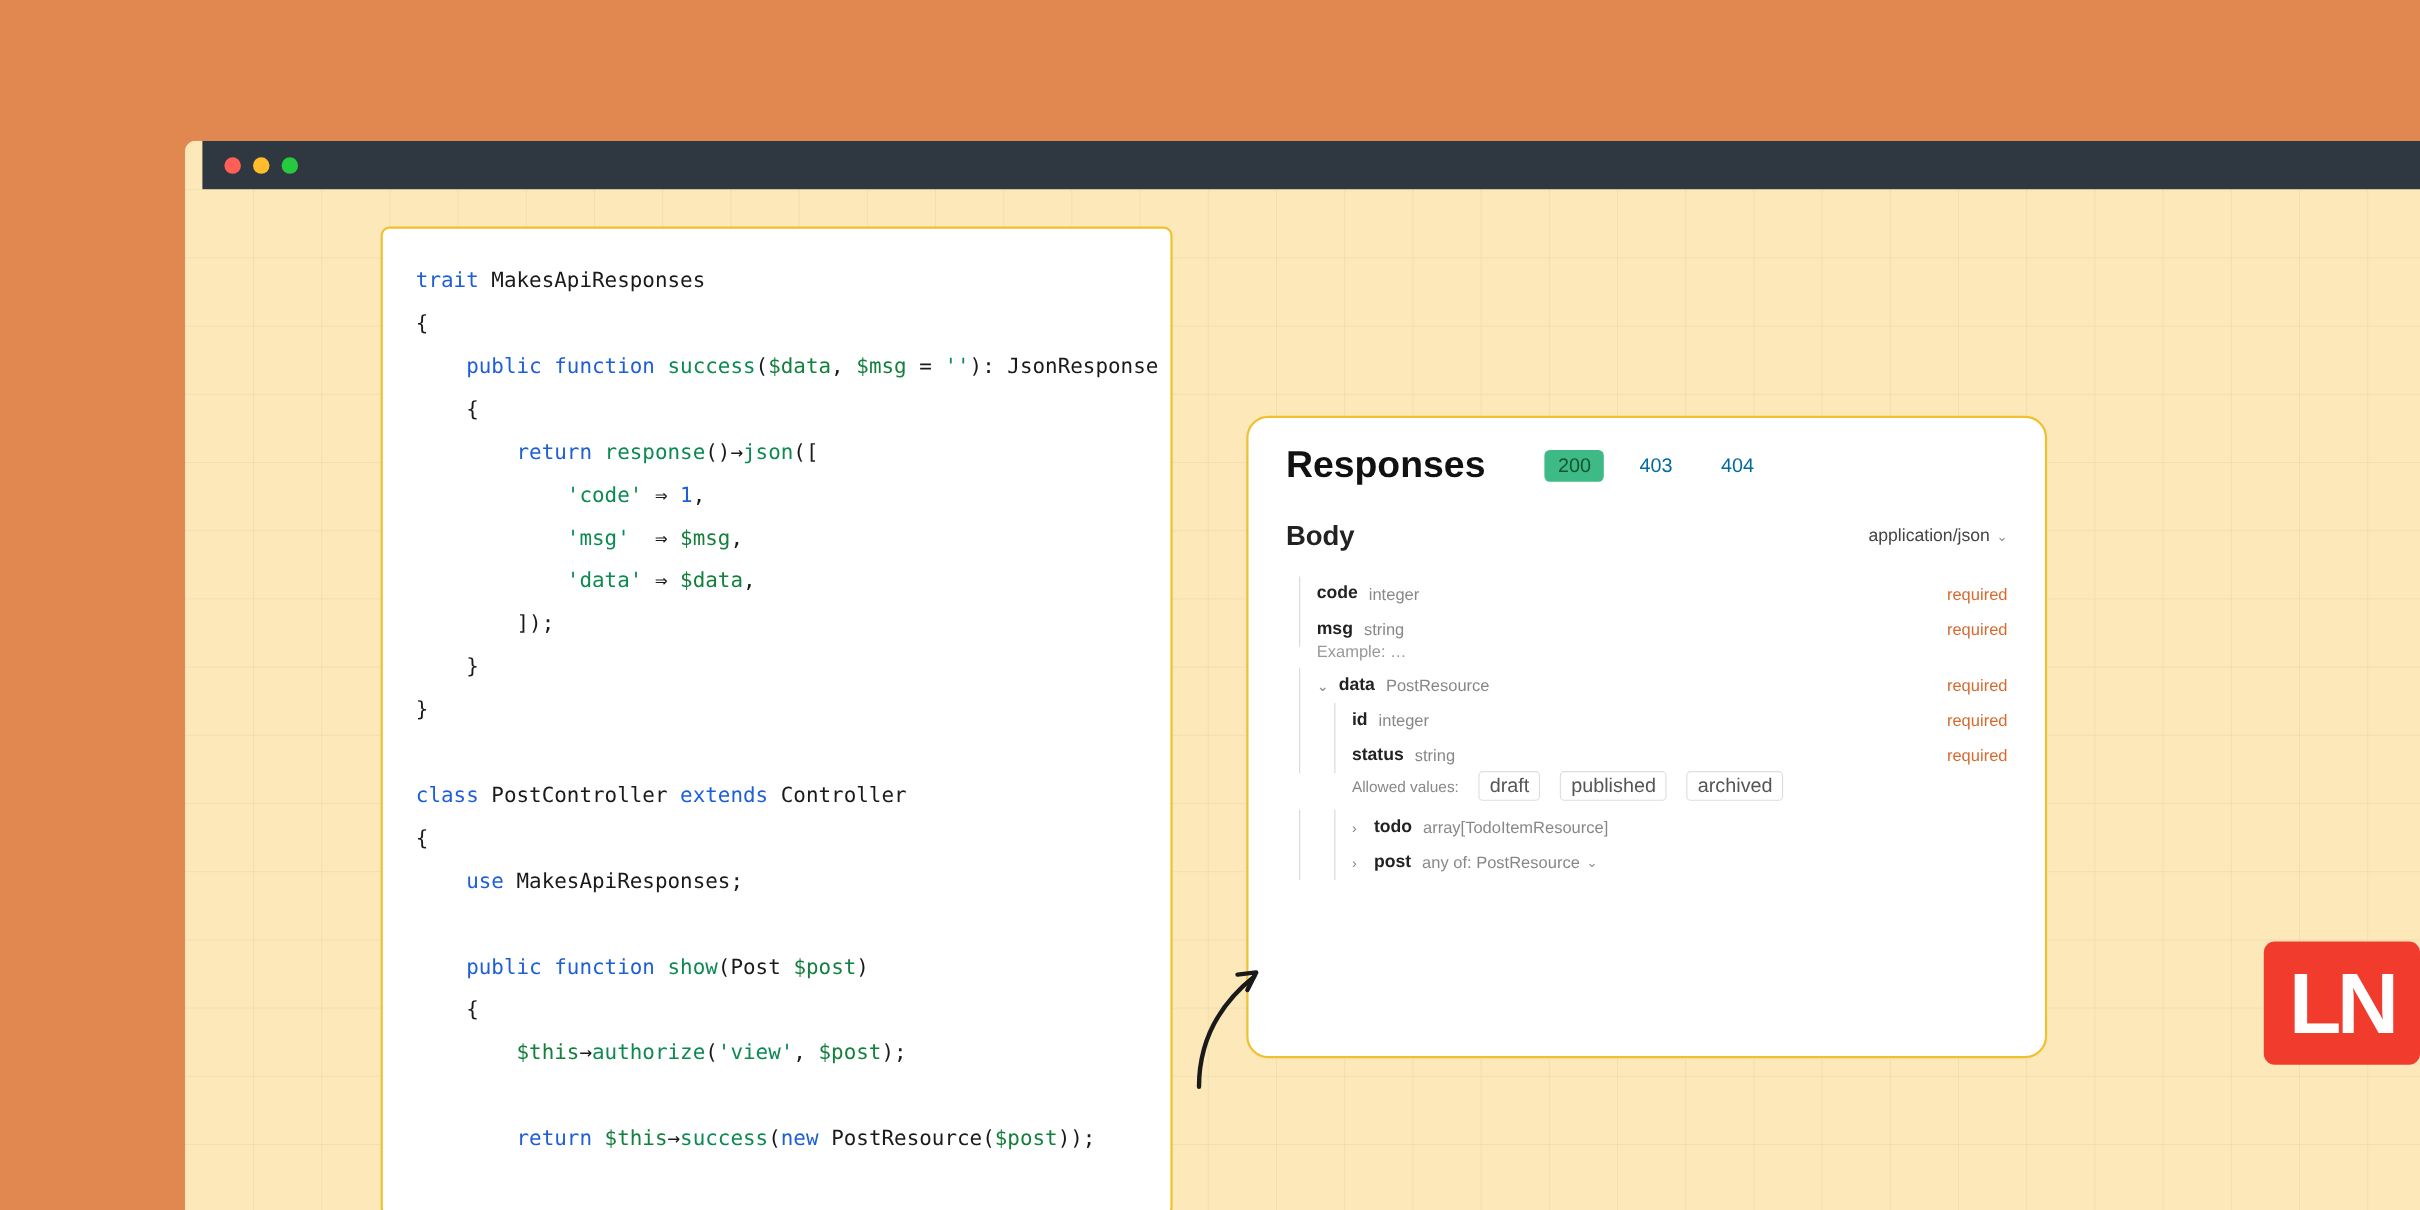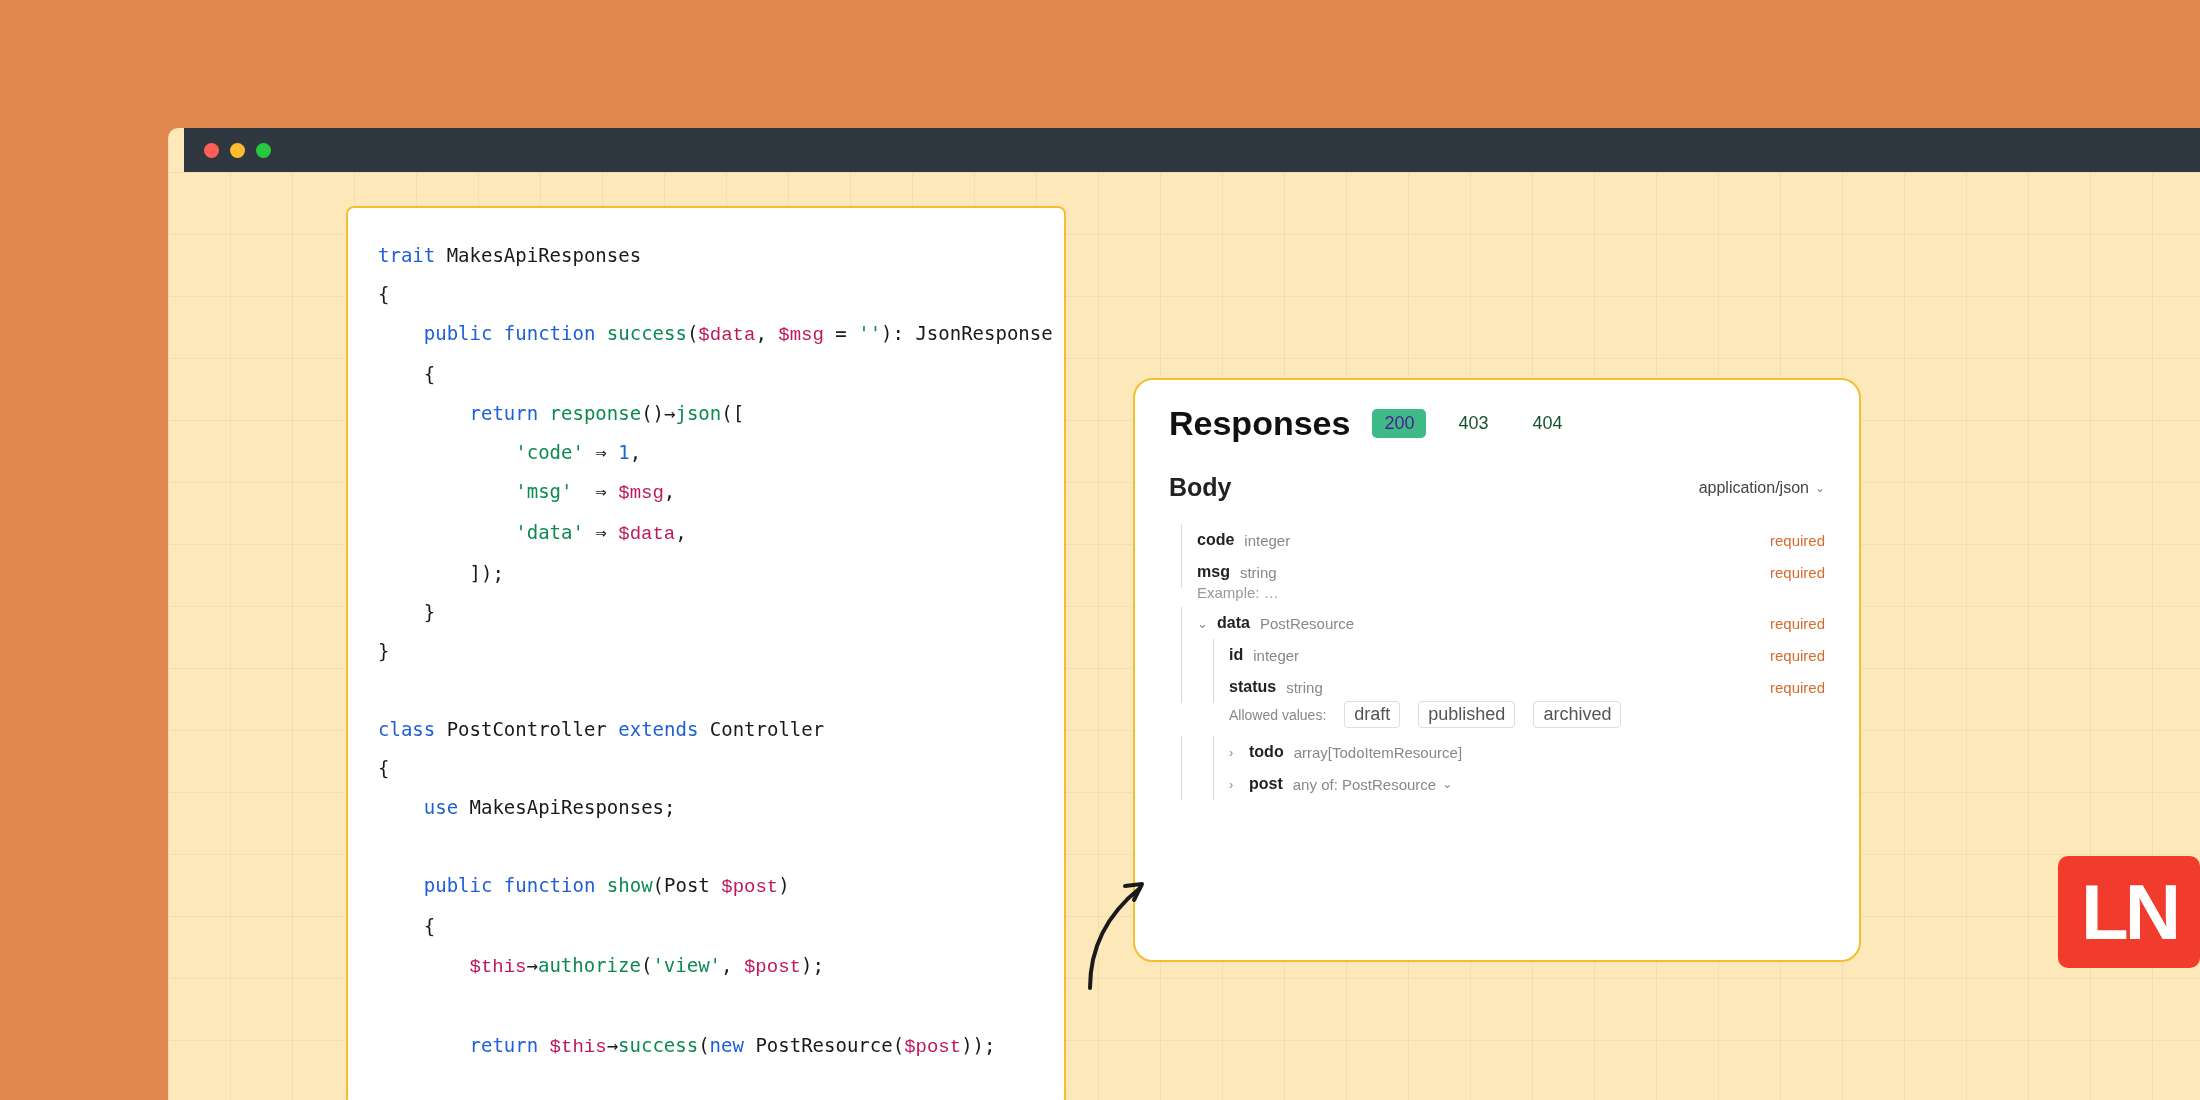--- a/index.html
+++ b/index.html
@@ -55,40 +55,40 @@
   font-family: ui-monospace, 'SF Mono', Menlo, Monaco, Consolas, monospace;
   font-size: 19px;
   line-height: 39px;
   color: #1a1a1a;
   white-space: pre;
 }
 .kw { color: #1f5fd6; }
 .ty { color: #1a1a1a; }
 .fn { color: #0d8a52; }
 .str { color: #0d8a52; }
-.var { color: #be185d; font-family: Liberation Mono, monospace; }
+.var { color: #15803d; }
 .num { color: #1f5fd6; }
 
 .doc-panel {
   position: absolute;
   left: 965px;
   top: 250px;
   width: 728px;
   height: 584px;
   background: #fff;
   border: 2px solid #f0c030;
   border-radius: 20px;
   padding: 24px 34px;
 }
 .doc-header { display: flex; align-items: center; gap: 22px; margin-bottom: 30px; }
 .doc-title { font-size: 34px; font-weight: 700; color: #111; }
 .status-codes { display: flex; gap: 20px; align-items: center; }
 .sc { font-size: 18px; padding: 4px 12px; border-radius: 5px; font-weight: 500; }
-.sc.active { background: #3dba85; color: #4c1d95; }
-.sc.inactive { color: #14532d; }
+.sc.active { background: #3dba85; color: #14532d; margin-left: 32px; }
+.sc.inactive { color: #0369a1; }
 .body-row { display: flex; justify-content: space-between; align-items: center; margin-bottom: 22px; }
 .body-title { font-size: 25px; font-weight: 700; color: #222; }
 .content-type { font-size: 16px; color: #444; display: flex; align-items: center; gap: 6px; }
 .chev { font-size: 12px; color: #888; }
 
 .schema { font-size: 16px; }
 .schema-row { display: flex; align-items: center; padding: 7px 0; position: relative; }
 .indent-1 { padding-left: 28px; }
 .indent-2 { padding-left: 60px; }
 .tree-line { position: absolute; left: 12px; top: 0; bottom: 0; width: 1px; background: #d8d8d8; }

